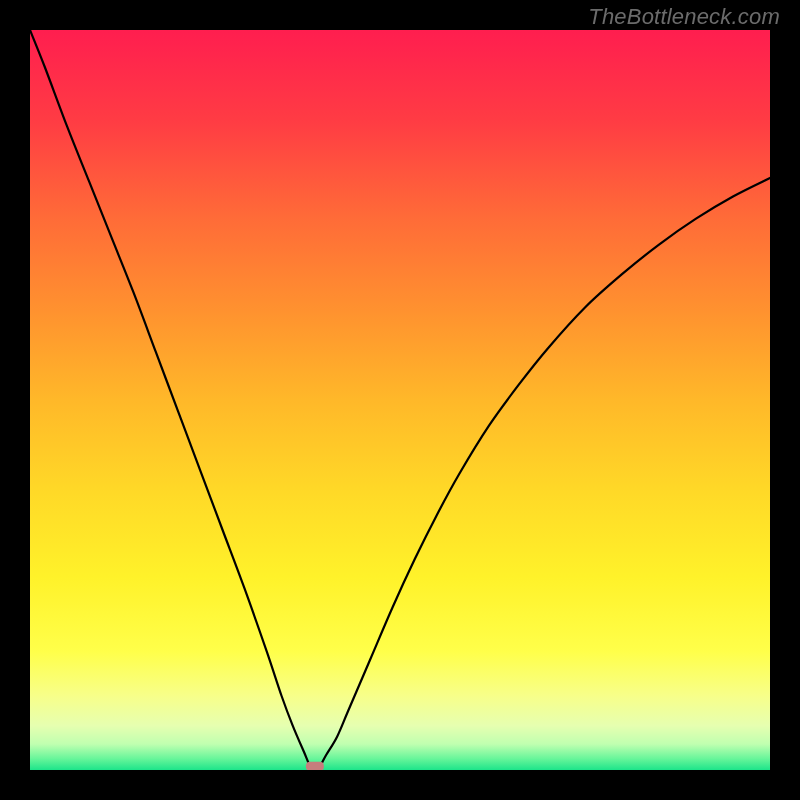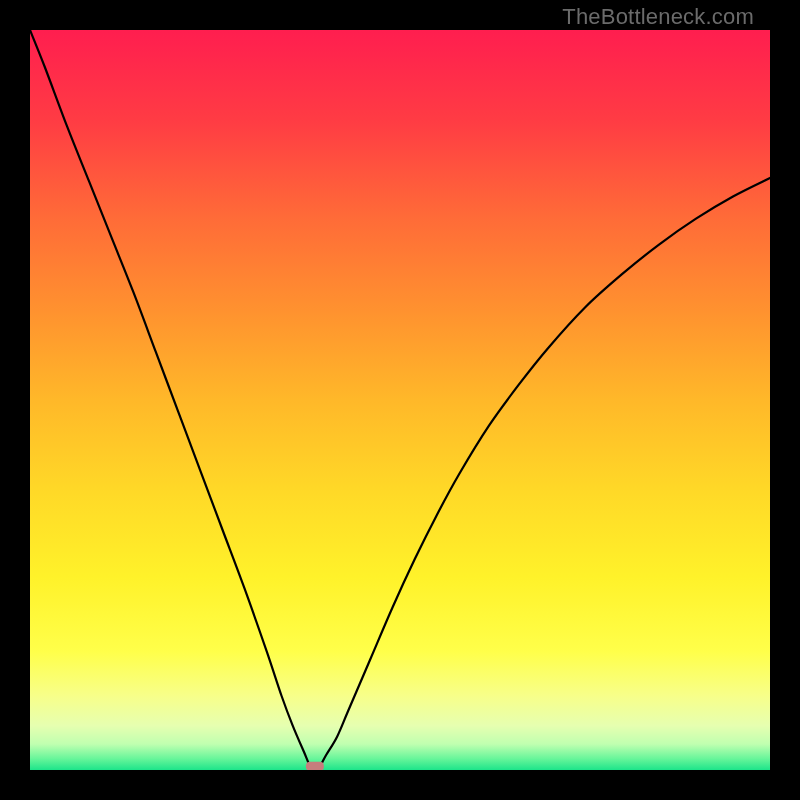--- a/index.html
+++ b/index.html
@@ -14,26 +14,27 @@
   .plot-area {
     position: absolute;
     left: 30px;
     top: 30px;
     width: 740px;
     height: 740px;
   }
   .watermark {
     position: absolute;
     top: 4px;
-    right: 46px;
+    right: 20px;
     font-size: 22px;
     font-weight: 500;
     color: #6b6b6b;
     letter-spacing: 0.2px;
     z-index: 50;
+    font-style: italic;
   }
 </style>
 </head>
 <body>
 
 <div class="watermark">TheBottleneck.com</div>
 
 <div class="plot-area">
   <svg width="740" height="740" viewBox="0 0 740 740" preserveAspectRatio="none">
     <defs>

